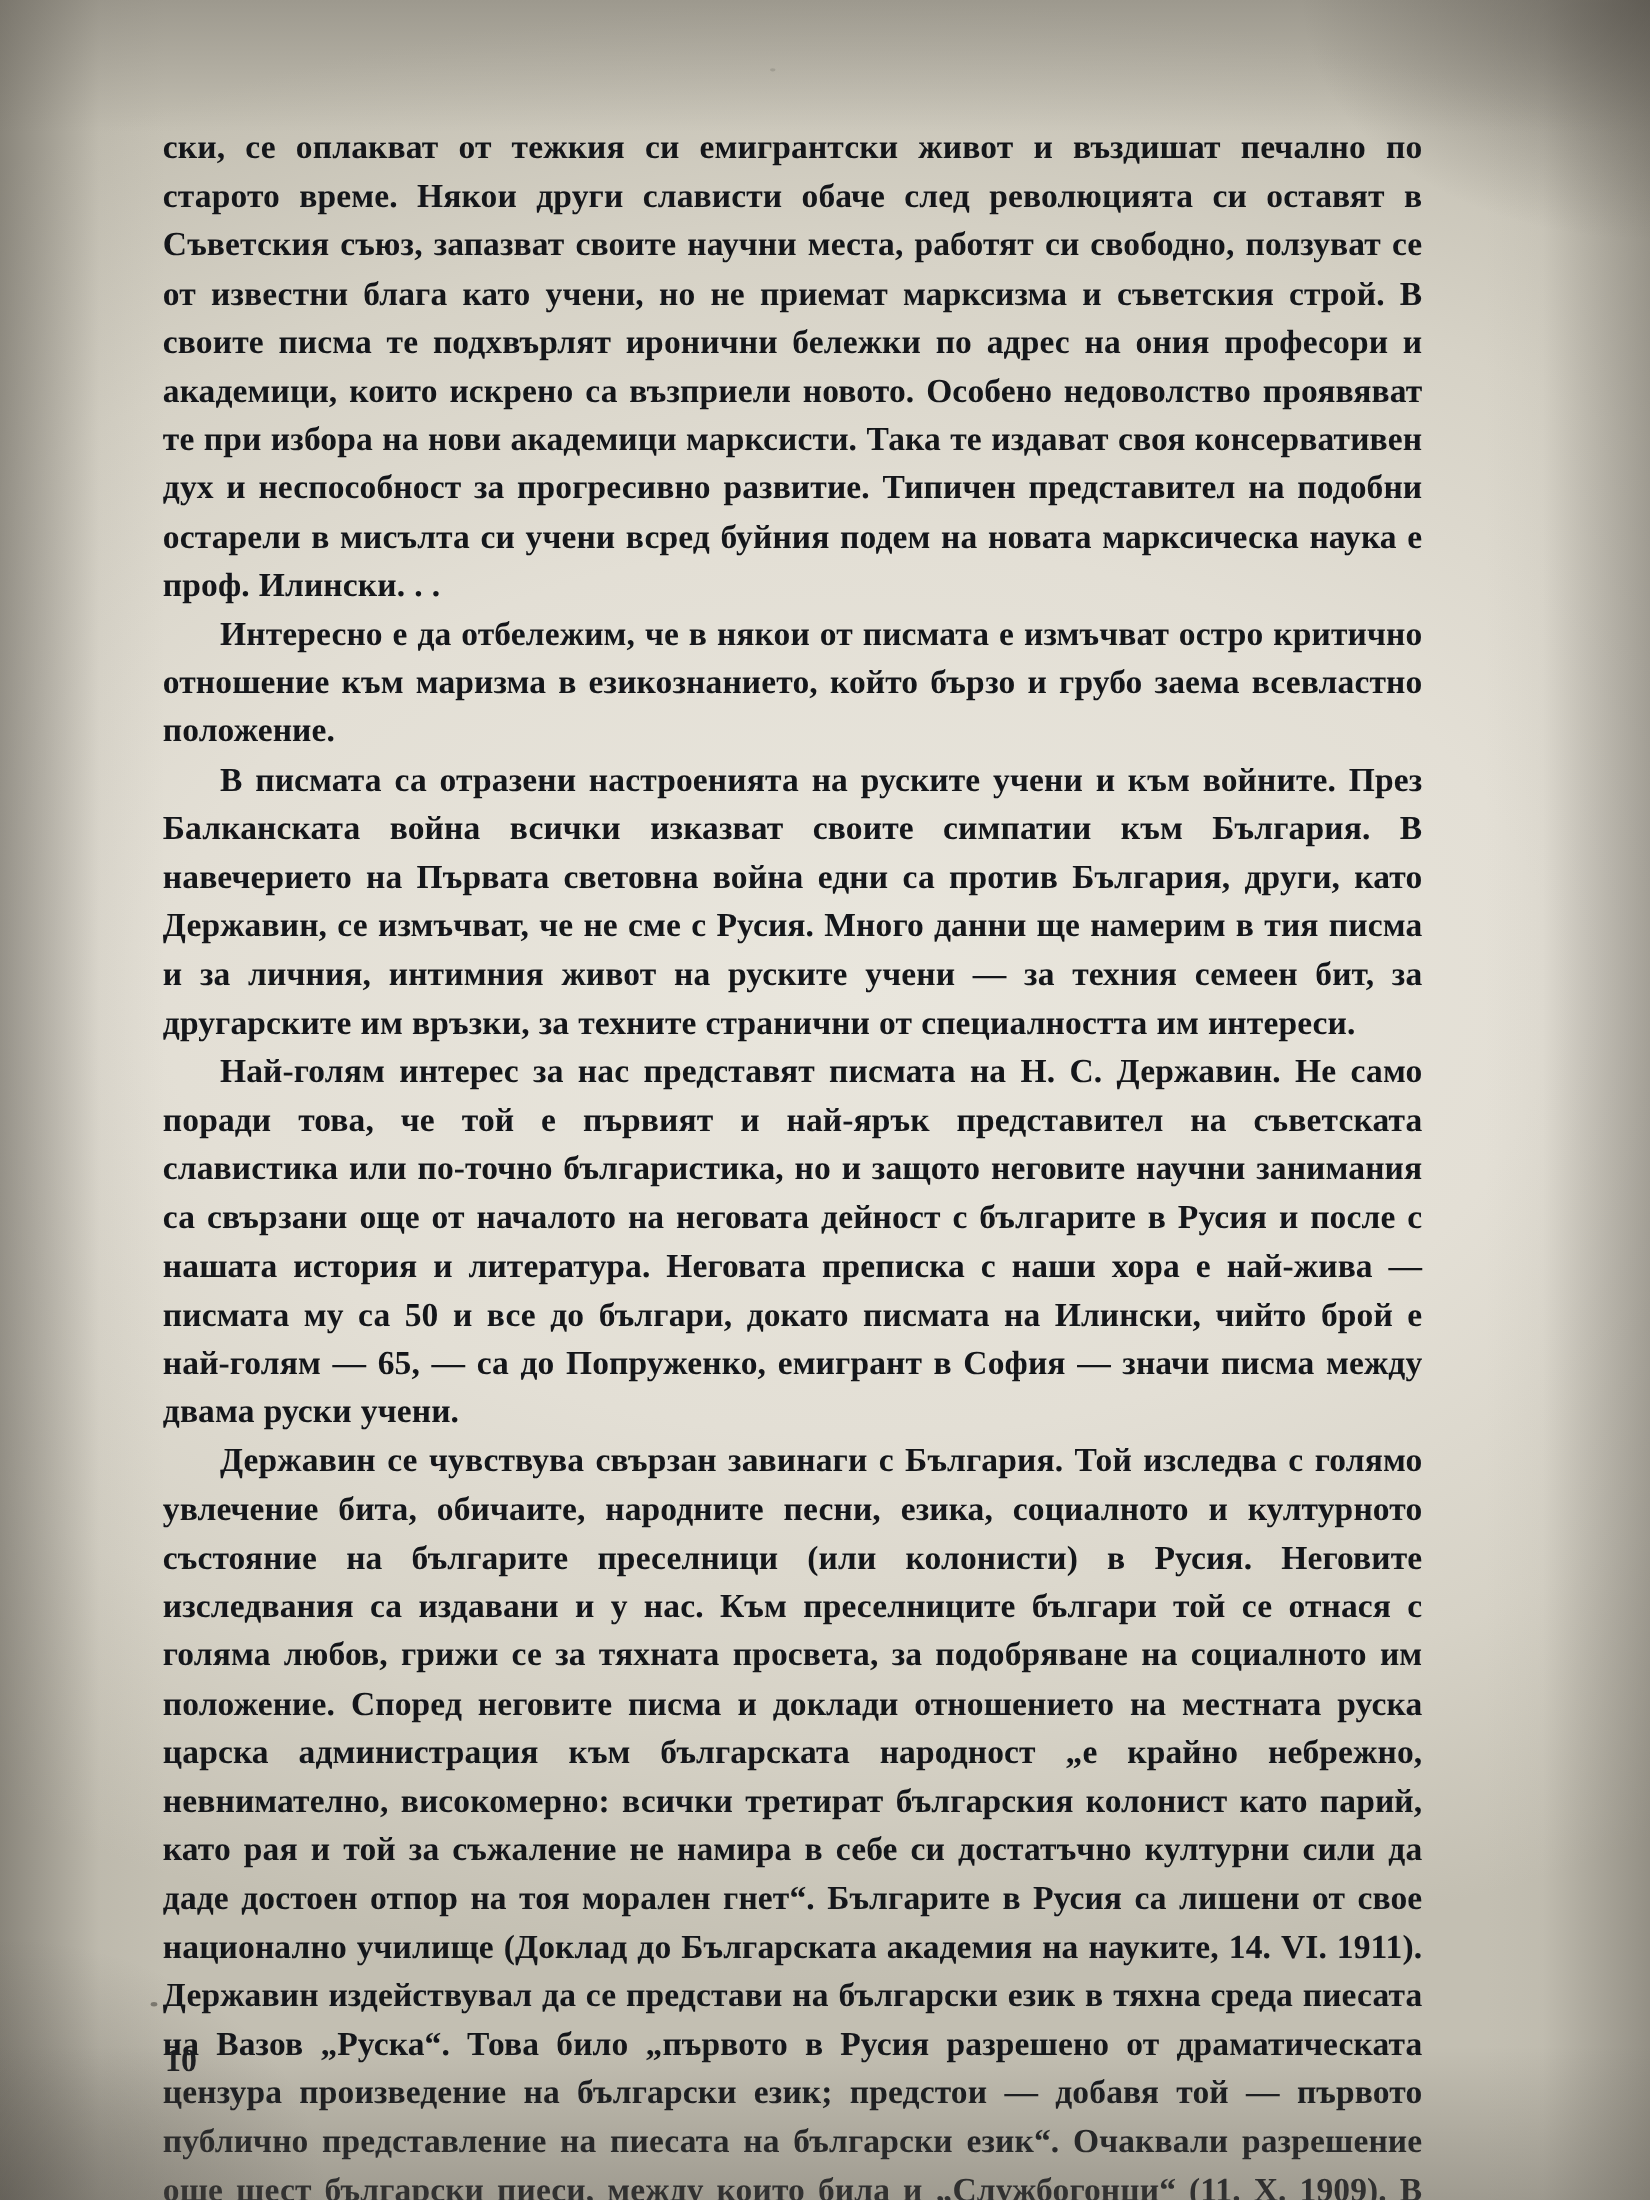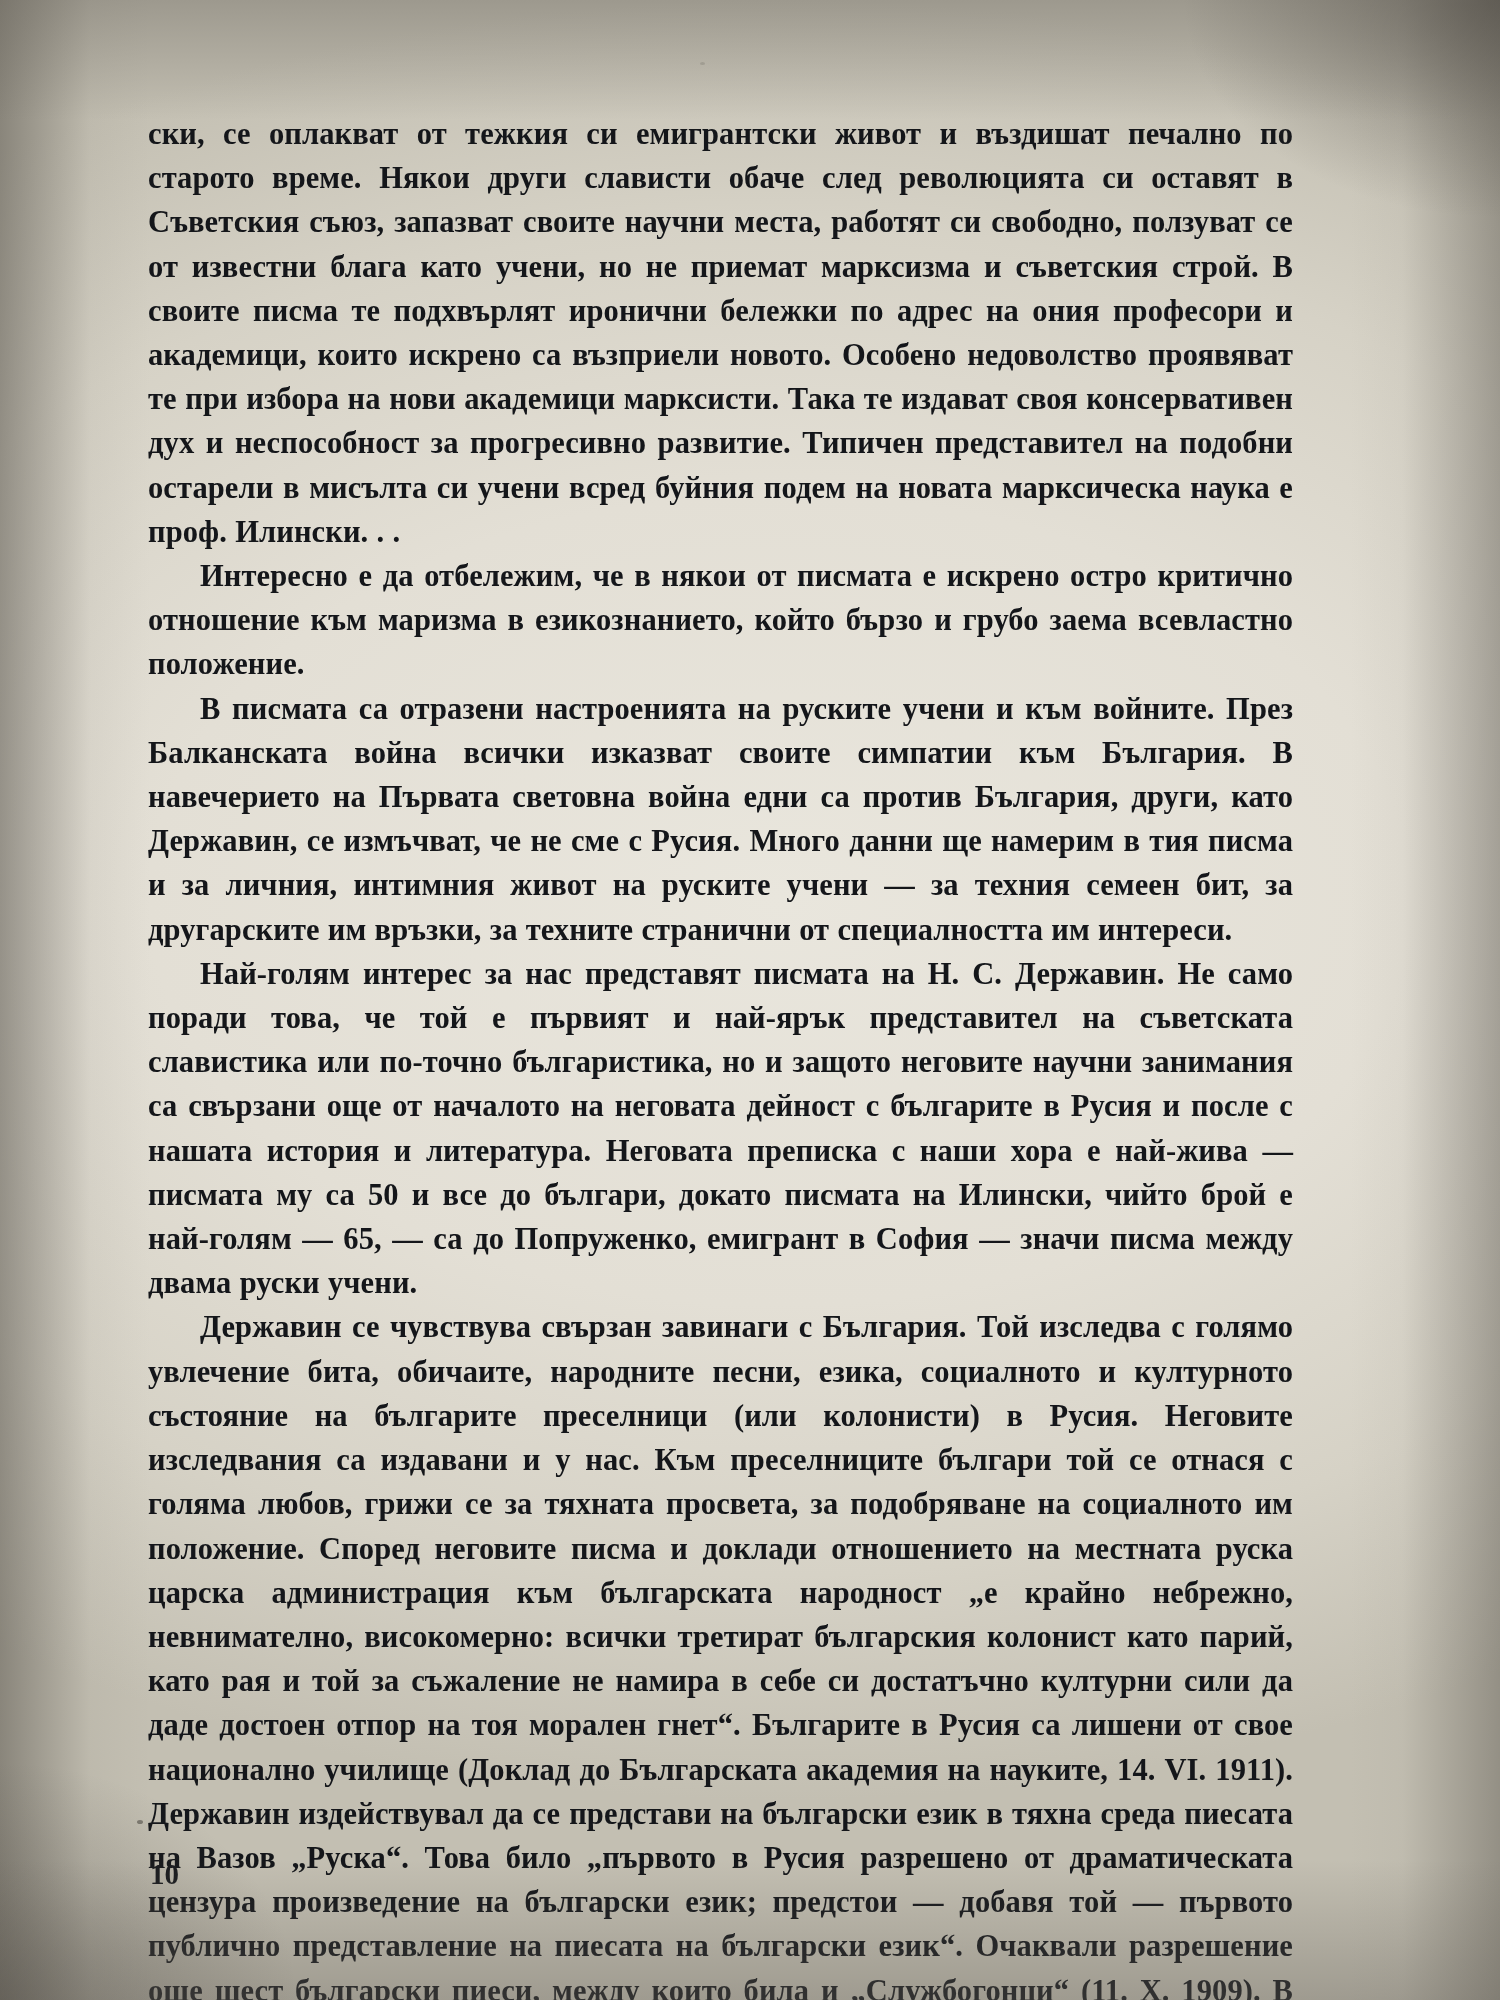--- a/index.html
+++ b/index.html
@@ -107,21 +107,21 @@
     pointer-events: none;
   }
 </style>
 </head>
 <body>
 
 <div class="page">
 
   <div class="text-column">
     <p class="para">ски, се оплакват от тежкия си емигрантски живот и въздишат печално по старото време. Някои други слависти обаче след революцията си оставят в Съветския съюз, запазват своите научни места, работят си свободно, ползуват се от известни блага като учени, но не приемат марксизма и съветския строй. В своите писма те подхвърлят иронични бележки по адрес на ония професори и академици, които искрено са възприели новото. Особено недоволство проявяват те при избора на нови академици марксисти. Така те издават своя консервативен дух и неспособност за прогресивно развитие. Типичен представител на подобни остарели в мисълта си учени всред буйния подем на новата марксическа наука е проф. Илински. . .</p>
-    <p class="para indent">Интересно е да отбележим, че в някои от писмата е искрено остро критично отношение към маризма в езикознанието, който бързо и грубо заема всевластно положение.</p>
+    <p class="para indent">Интересно е да отбележим, че в някои от писмата е измъчват остро критично отношение към маризма в езикознанието, който бързо и грубо заема всевластно положение.</p>
     <p class="para indent">В писмата са отразени настроенията на руските учени и към войните. През Балканската война всички изказват своите симпатии към България. В навечерието на Първата световна война едни са против България, други, като Державин, се измъчват, че не сме с Русия. Много данни ще намерим в тия писма и за личния, интимния живот на руските учени — за техния семеен бит, за другарските им връзки, за техните странични от специалността им интереси.</p>
     <p class="para indent">Най-голям интерес за нас представят писмата на Н. С. Державин. Не само поради това, че той е първият и най-ярък представител на съветската славистика или по-точно българистика, но и защото неговите научни занимания са свързани още от началото на неговата дейност с българите в Русия и после с нашата история и литература. Неговата преписка с наши хора е най-жива — писмата му са 50 и все до българи, докато писмата на Илински, чийто брой е най-голям — 65, — са до Попруженко, емигрант в София — значи писма между двама руски учени.</p>
     <p class="para indent">Державин се чувствува свързан завинаги с България. Той изследва с голямо увлечение бита, обичаите, народните песни, езика, социалното и културното състояние на българите преселници (или колонисти) в Русия. Неговите изследвания са издавани и у нас. Към преселниците българи той се отнася с голяма любов, грижи се за тяхната просвета, за подобряване на социалното им положение. Според неговите писма и доклади отношението на местната руска царска администрация към българската народност „е крайно небрежно, невнимателно, високомерно: всички третират българския колонист като парий, като рая и той за съжаление не намира в себе си достатъчно културни сили да даде достоен отпор на тоя морален гнет“. Българите в Русия са лишени от свое национално училище (Доклад до Българската академия на науките, 14. VI. 1911). Державин издействувал да се представи на български език в тяхна среда пиесата на Вазов „Руска“. Това било „първото в Русия разрешено от драматическата цензура произведение на български език; предстои — добавя той — първото публично представление на пиесата на български език“. Очаквали разрешение още шест български пиеси, между които била и „Службогонци“ (11. X. 1909). В друго писмо (20. X. 1909) той съобщава на Шишманов, че в преселническото село Преслав е основано селскостопанско дружество, което си поставяло широки културни задачи. „Започват да се устройват спектакли на български език и какво поразително впечатление прави това на слушателите! Как са възхитени те, че на техен роден език може да се представи нещо на сцена!“</p>
   </div>
 
   <div class="page-number">10</div>
 
   <div class="speck" style="left:137px; top:1820px; width:6px; height:4px;"></div>
   <div class="speck" style="left:700px; top:62px; width:5px; height:3px; opacity:.35;"></div>
 

